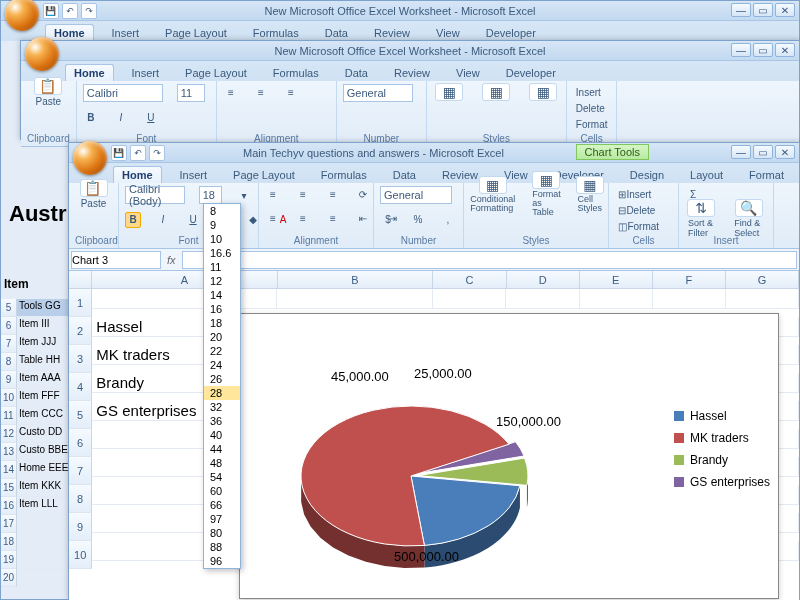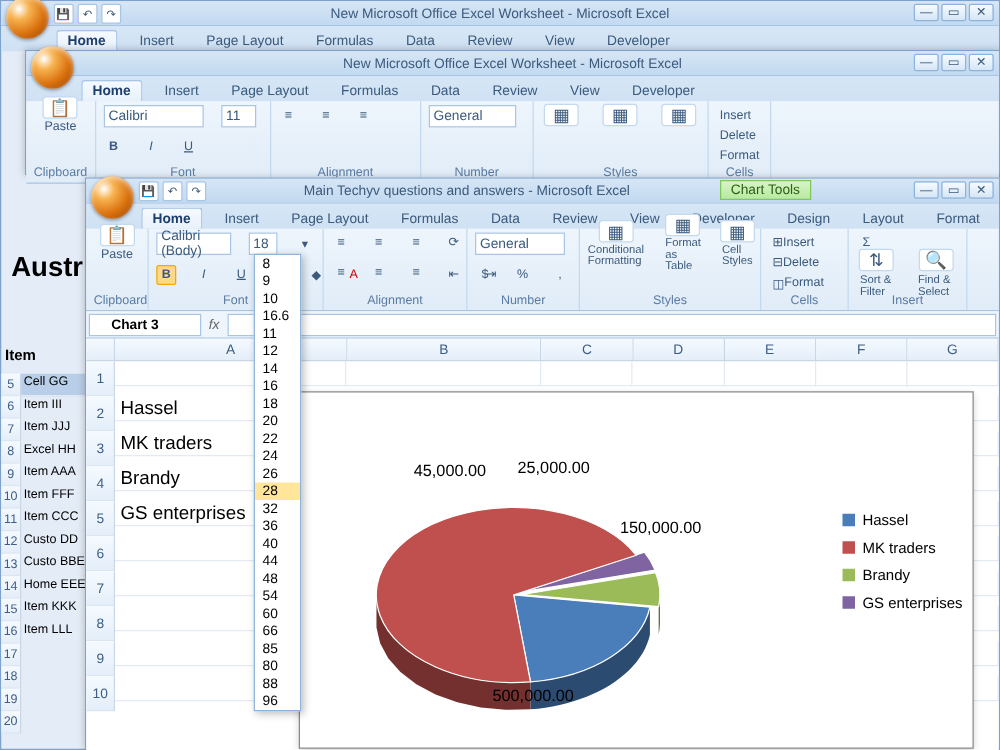--- a/index.html
+++ b/index.html
@@ -22,21 +22,21 @@
   .group { border-right:1px solid #c2d9f0; padding:3px 6px 2px; display:flex; flex-direction:column; justify-content:space-between;}
   .group .row { display:flex; gap:14px; align-items:center;}
   .group .label { text-align:center; color:#5a7ba3; font-size:10px;}
   .ribbon .btn { min-width:16px; height:16px; border:1px solid transparent; padding:0 2px; display:inline-flex; align-items:center; justify-content:center; border-radius:2px; font-size:10px;}
   .big { flex-direction:column; height:auto; min-width:32px; gap:1px; font-size:10px; color:#3b5a7c;}
   .big .ico { width:28px; height:28px; background:#fff; border:1px solid #c2d9f0; border-radius:3px; display:flex; align-items:center; justify-content:center; font-size:14px;}
   .fontbox { height:18px; border:1px solid #a9c5e6; background:#fff; font-size:11px; padding:0 3px; display:flex; align-items:center;}
 
   
   .fbar { height:22px; background:#eef5fc; border-bottom:1px solid #a9c5e6; display:flex; align-items:center; font-size:11px;}
-  .namebox { width:90px; border:1px solid #a9c5e6; background:#fff; height:18px; margin:0 2px; display:flex; align-items:center; padding:0 17px;font-weight:bold;}
+  .namebox { width:90px; border:1px solid #a9c5e6; background:#fff; height:18px; margin:0 2px; display:flex; align-items:center; padding:0 0;}
   .fxbox { flex:1; border:1px solid #a9c5e6; background:#fff; height:18px; margin:0 2px; display:flex; align-items:center; padding:0 4px;}
 
   
   .sheet { position:relative; background:#fff; }
   .colhdrs { display:flex; height:18px; border-bottom:1px solid #c9d6e6; position:sticky; top:0;}
   .colhdrs div { border-right:1px solid #c9d6e6; background:linear-gradient(#f5faff,#e4eef9); font-size:11px; color:#3e5d83; display:flex; align-items:center; justify-content:center;}
   .rowhdr { width:24px; border-right:1px solid #c9d6e6; background:linear-gradient(#f5faff,#e4eef9); font-size:11px; color:#3e5d83; display:flex; align-items:center; justify-content:center; border-bottom:1px solid #dce6f2;}
   .cell { border-right:1px solid #e3eaf3; border-bottom:1px solid #e3eaf3; font-size:13px; padding:1px 4px; height:20px; overflow:hidden; white-space:nowrap;}
 
   
@@ -85,33 +85,33 @@
     <span class="tab">Review</span>
     <span class="tab">View</span>
     <span class="tab">Developer</span>
   </div>
 
   <div style="position:absolute; left:0; top:200px; font-size:22px; font-weight:600; padding-left:8px;">Austr</div>
   <div style="position:absolute; left:3px; top:276px; font-size:12px; font-weight:700;">Item</div>
   <div class="back-items" id="back-items" style="top:298px;">
       <div class="r sel">
         <div class="n">5</div>
-        <div class="c">Cell GG</div>
+        <div class="c">Tools GG</div>
       </div>
       <div class="r">
         <div class="n">6</div>
         <div class="c">Item III</div>
       </div>
       <div class="r">
         <div class="n">7</div>
         <div class="c">Item JJJ</div>
       </div>
       <div class="r">
         <div class="n">8</div>
-        <div class="c">Excel HH</div>
+        <div class="c">Table HH</div>
       </div>
       <div class="r">
         <div class="n">9</div>
         <div class="c">Item AAA</div>
       </div>
       <div class="r">
         <div class="n">10</div>
         <div class="c">Item FFF</div>
       </div>
       <div class="r">
@@ -516,21 +516,21 @@
       <div>26</div>
       <div class="hi">28</div>
       <div>32</div>
       <div>36</div>
       <div>40</div>
       <div>44</div>
       <div>48</div>
       <div>54</div>
       <div>60</div>
       <div>66</div>
-      <div>85</div>
+      <div>97</div>
       <div>80</div>
       <div>88</div>
       <div>96</div>
     </div>
 
   <div class="chart" style="left:170px; top:170px; width:540px; height:286px;">
     <svg id="pie" width="310" height="220" viewBox="0 0 310 220" style="position:absolute;left:16px;top:42px;">
         <path d="M 271.9845532309603 120.21400797194252 L 271.9541230261846 121.35920380481436 L 271.894252429767 122.5039294997501 L 271.8049574705138 123.64787858600079 L 271.68626205484486 124.7907448007343 L 271.5381979603931 125.93222217102947 L 271.36080482749696 127.07200509579233 L 271.1541301485876 128.209788427573 L 270.91822925547416 129.34526755426094 L 270.91822925547416 151.34526755426094 L 271.1541301485876 150.209788427573 L 271.36080482749696 149.07200509579235 L 271.5381979603931 147.93222217102948 L 271.68626205484486 146.7907448007343 L 271.8049574705138 145.6478785860008 L 271.894252429767 144.5039294997501 L 271.9541230261846 143.35920380481434 L 271.9845532309603 142.21400797194252 Z" fill="#5d7035"></path>
         <path d="M 263.9294875615727 129.7421170672046 L 262.9329423730599 133.5065082518378 L 261.615400067743 137.2307305120295 L 259.9807790719334 140.90370785391192 L 258.03394081732375 144.5145166881627 L 255.78067528288494 148.05241831721986 L 253.22768377522507 151.50689087262043 L 250.3825589986211 154.86766060748067 L 247.25376247399663 158.1247324510519 L 243.85059937400234 161.26841973448188 L 240.18319084904041 164.28937299937613 L 236.2624439265371 167.17860780348084 L 232.1000190729836 169.9275314407927 L 227.70829551521774 172.52796849662838 L 223.10033442408172 174.97218516165213 L 218.28984006995017 177.25291223255067 L 213.29111906565254 179.36336673094982 L 208.1190378180041 181.29727207627798 L 202.7889783144859 183.04887675258115 L 197.31679237656596 184.61297141377358 L 191.7187545157148 185.9849043764525 L 186.01151353232257 187.1605954542004 L 180.21204300146553 188.1365480922314 L 174.337590792779 188.9098597662924 L 168.40562777456623 189.47823061489254 L 168.40562777456623 211.47823061489254 L 174.337590792779 210.9098597662924 L 180.21204300146553 210.1365480922314 L 186.01151353232257 209.1605954542004 L 191.7187545157148 207.9849043764525 L 197.31679237656596 206.61297141377358 L 202.7889783144859 205.04887675258115 L 208.1190378180041 203.29727207627798 L 213.29111906565254 201.36336673094982 L 218.28984006995017 199.25291223255067 L 223.10033442408172 196.97218516165213 L 227.70829551521774 194.52796849662838 L 232.1000190729836 191.9275314407927 L 236.2624439265371 189.17860780348084 L 240.18319084904041 186.28937299937613 L 243.85059937400234 183.26841973448188 L 247.25376247399663 180.1247324510519 L 250.3825589986211 176.86766060748067 L 253.22768377522507 173.50689087262043 L 255.78067528288494 170.05241831721986 L 258.03394081732375 166.5145166881627 L 259.9807790719334 162.90370785391192 L 261.615400067743 159.2307305120295 L 262.9329423730599 155.5065082518378 L 263.9294875615727 151.7421170672046 Z" fill="#2c4b70"></path>
         <path d="M 168.40562777456623 189.47823061489254 L 148.44435780160927 189.87557739160118 L 128.69917597785104 187.96967397011443 L 109.82092621251752 183.8233430503962 L 92.43187645868633 177.57325666964636 L 77.10520741535166 169.42543119628107 L 64.3461192515783 159.6484365847383 L 54.57517911598971 148.56454372876098 L 48.11445833370318 136.53910171554492 L 45.17691623869163 123.96849512943646 L 45.17691623869163 145.96849512943646 L 48.11445833370318 158.53910171554492 L 54.57517911598971 170.56454372876098 L 64.3461192515783 181.6484365847383 L 77.10520741535166 191.42543119628107 L 92.43187645868633 199.57325666964636 L 109.82092621251752 205.8233430503962 L 128.69917597785104 209.96967397011443 L 148.44435780160927 211.87557739160118 L 168.40562777456623 211.47823061489254 Z" fill="#73302e"></path>

